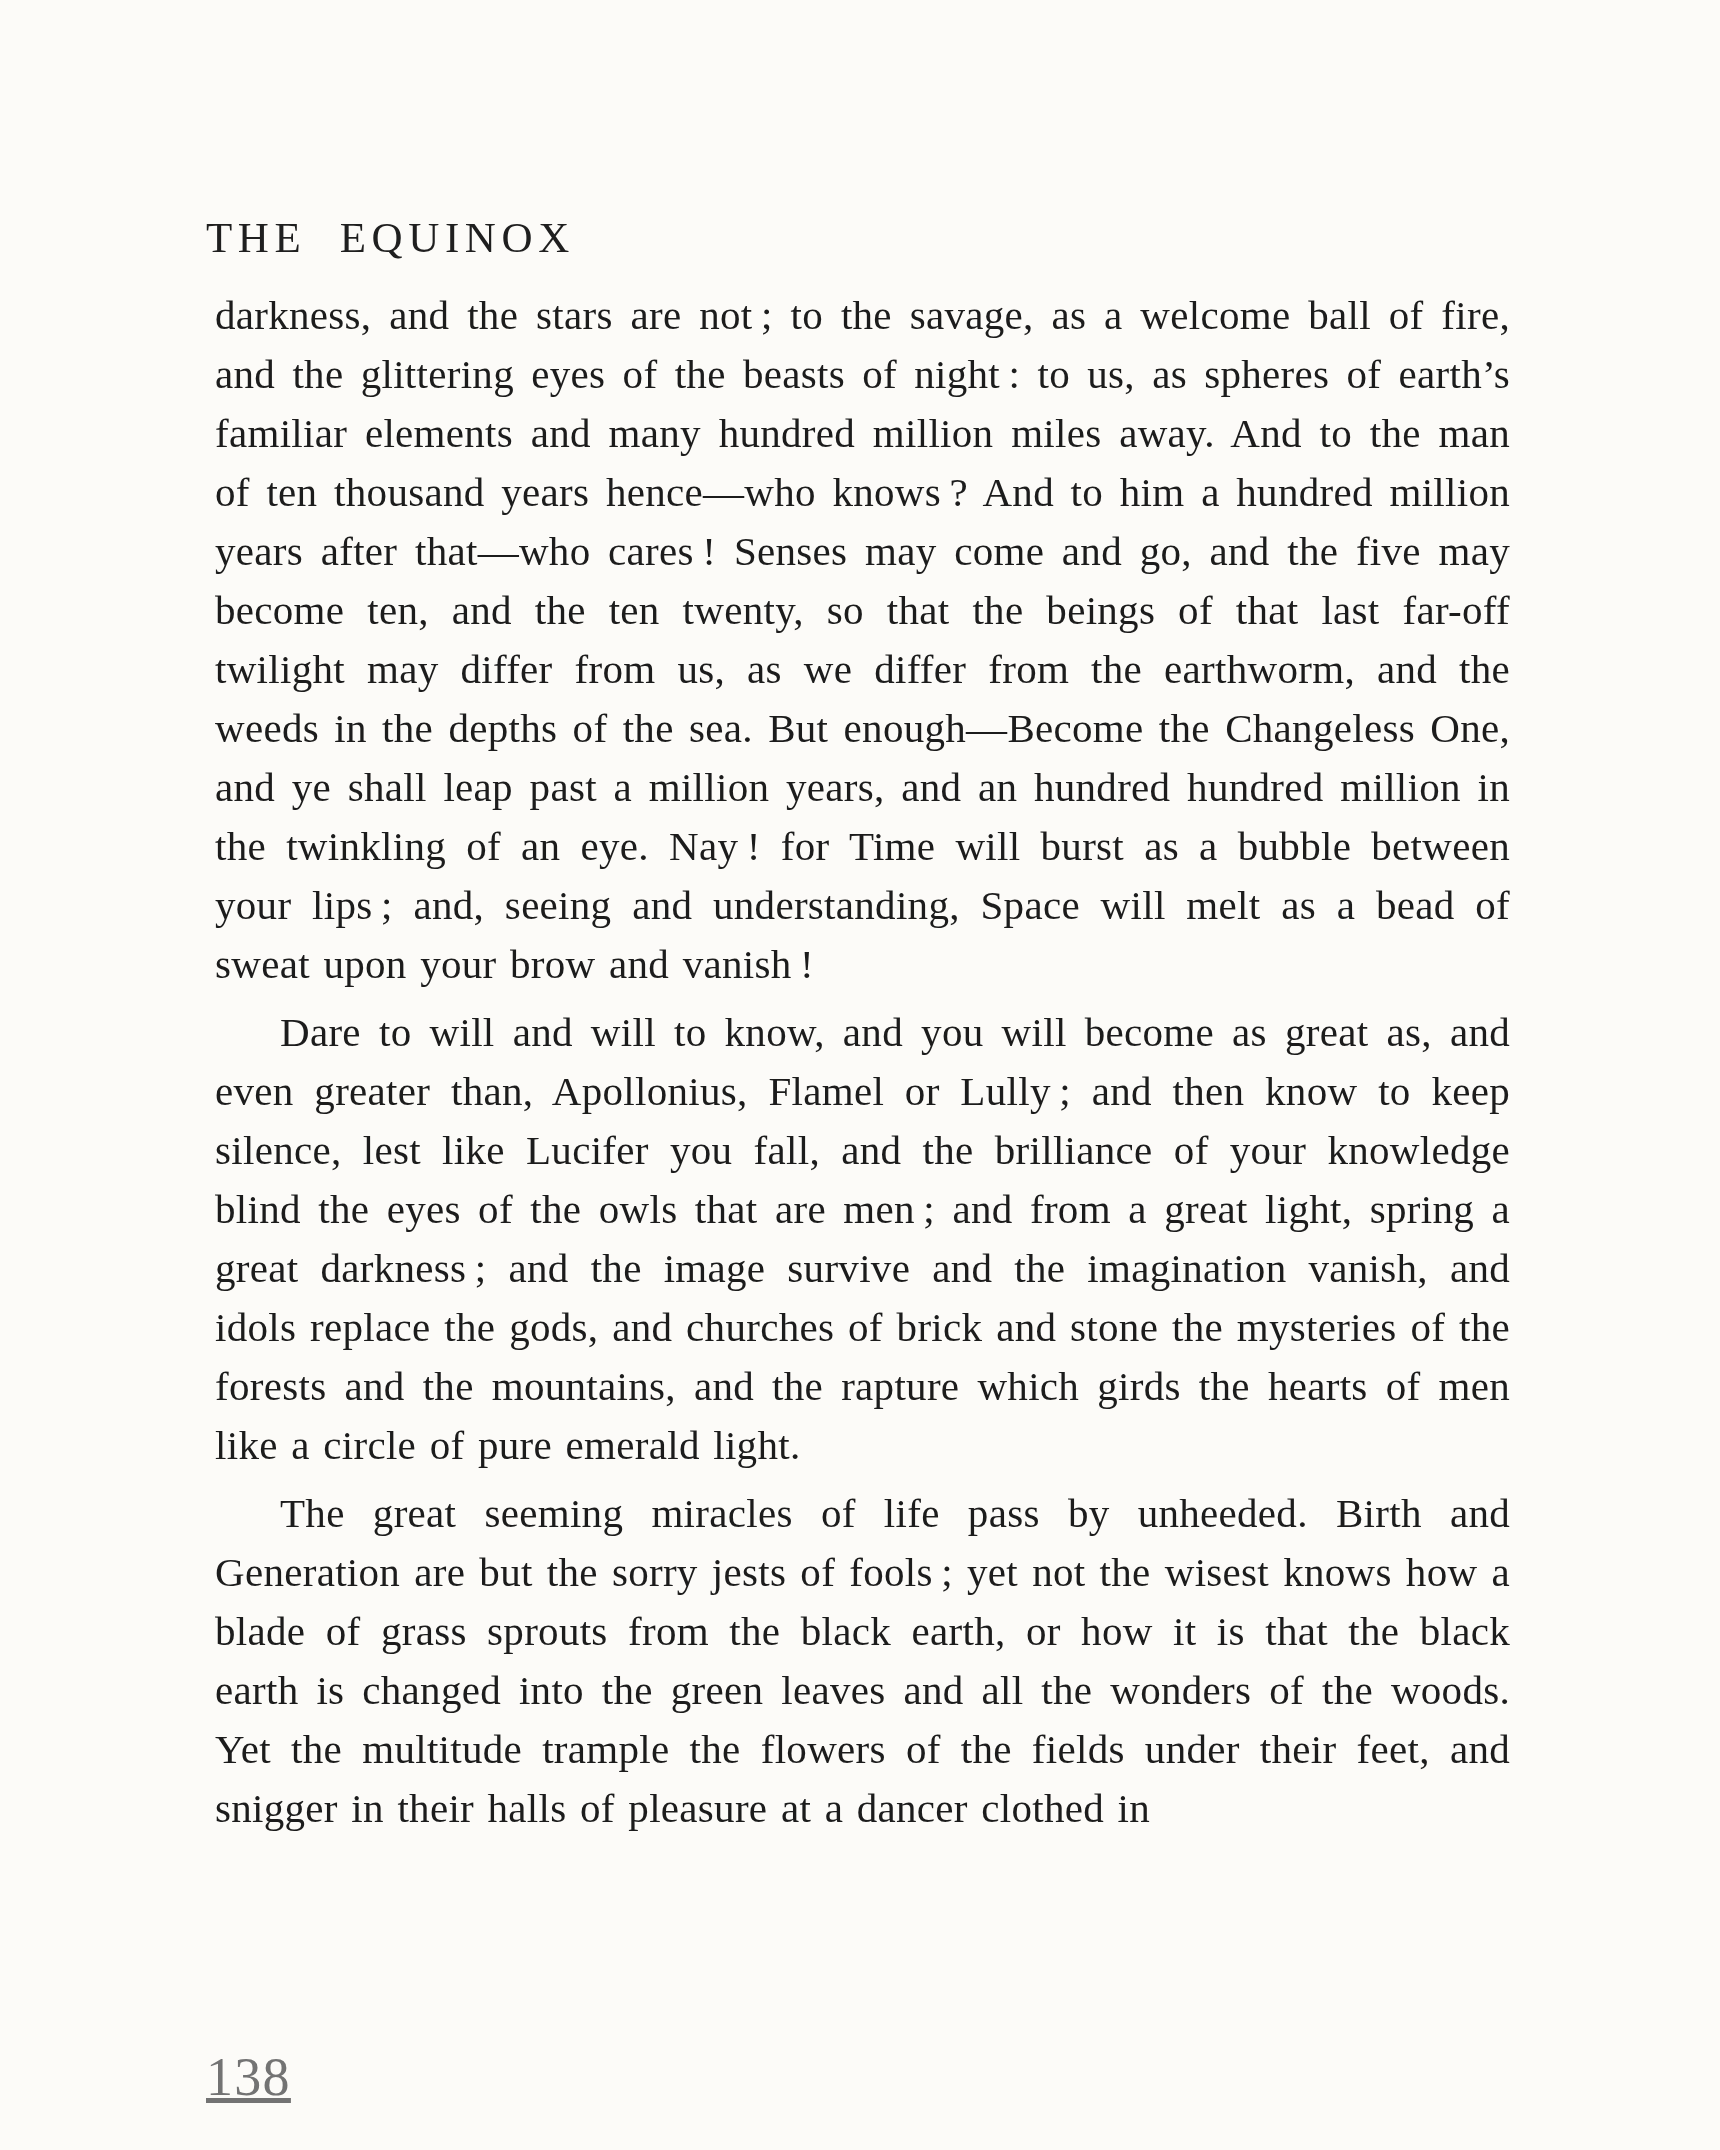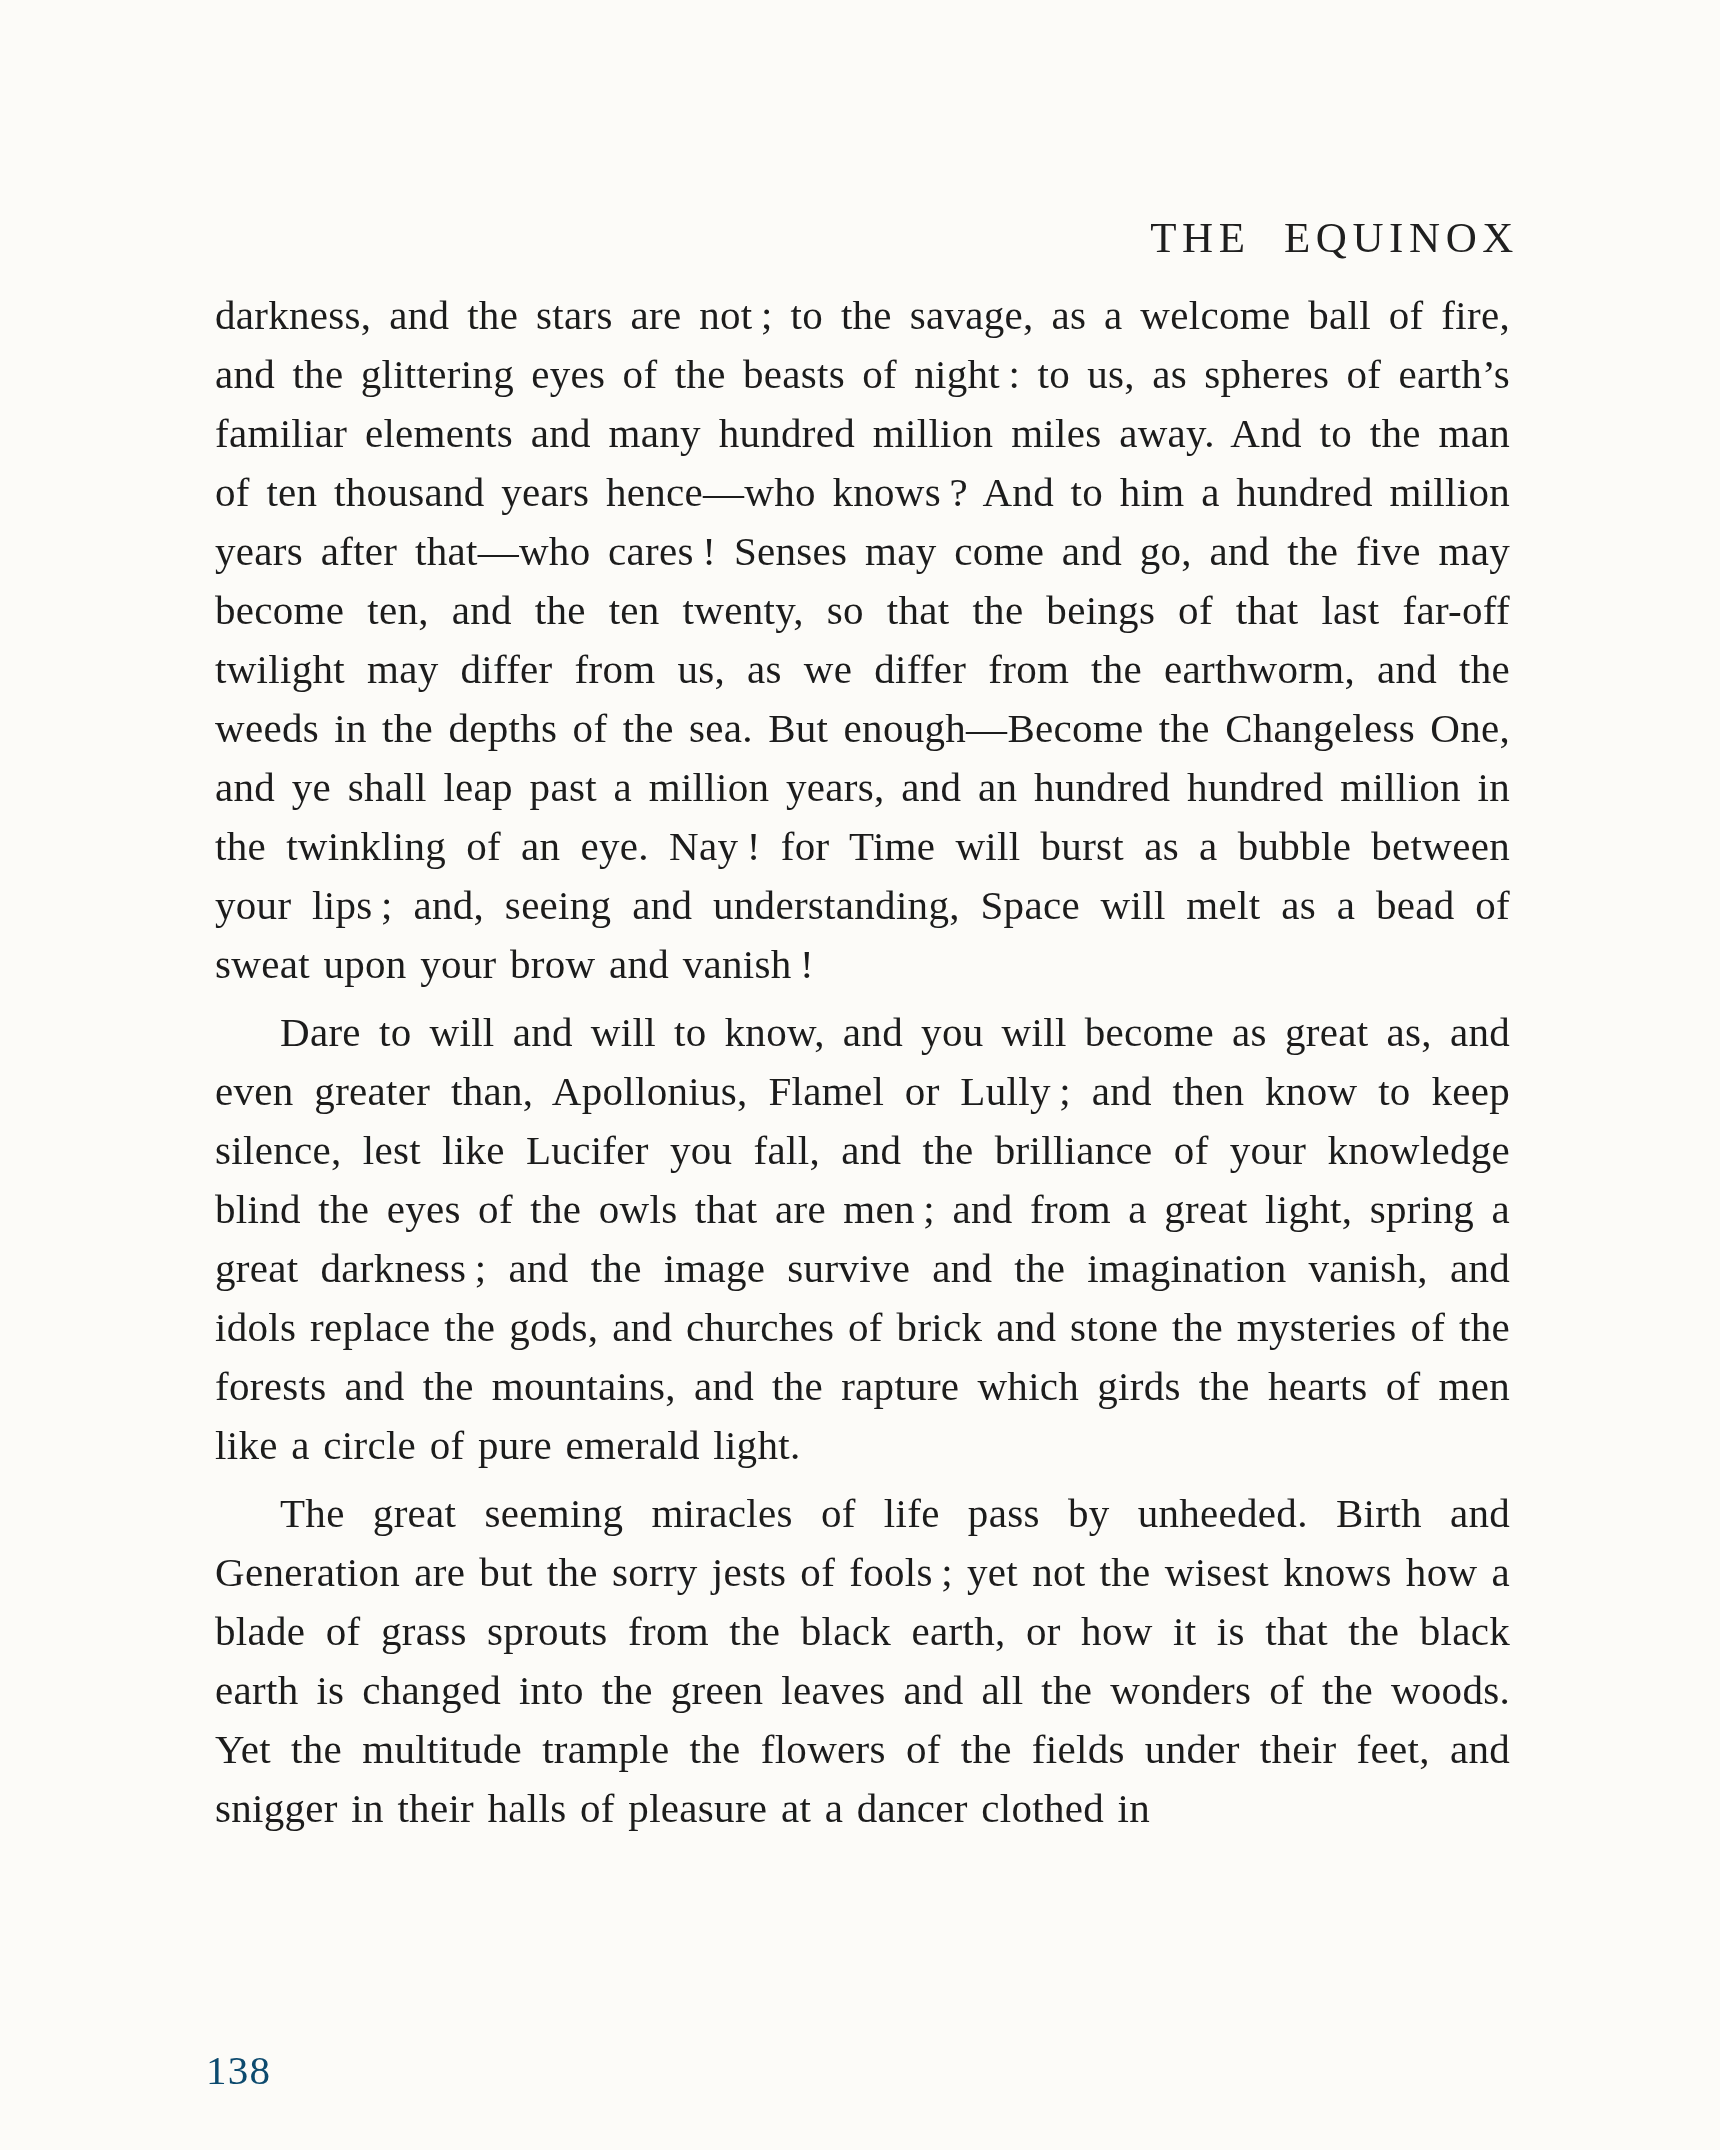--- a/index.html
+++ b/index.html
@@ -17,21 +17,21 @@
     position: relative;
     width: 1721px;
     height: 2344px;
     box-sizing: border-box;
     background: #fcfbf8;
     padding: 214px 202px 0 206px;
     overflow: hidden;
   }
   .title {
     margin: 0 0 25px 0;
-    text-align: right;
+    text-align: left;
     font-size: 43px;
     line-height: 1.1;
     font-weight: 400;
     letter-spacing: 5.6px;
     word-spacing: 17px;
     color: #1f1f1f;
   }
   .body-text p {
     margin: 9px;
     font-size: 41px;
@@ -41,23 +41,24 @@
     word-spacing: 3px;
     color: #1c1c1c;
   }
   .body-text p.indent {
     text-indent: 65px;
   }
   .page-number {
     position: absolute;
     left: 206px;
     top: 2046px;
-    font-size: 41px;
+    font-size: 54px;
     letter-spacing: 1.3px;
-    color: #0c4a6e;
+    color: #737373;
+    text-decoration: underline;
   }
 </style>
 </head>
 <body>
 
 <div class="page">
 
   <h1 class="title">THE EQUINOX</h1>
 
   <div class="body-text">

